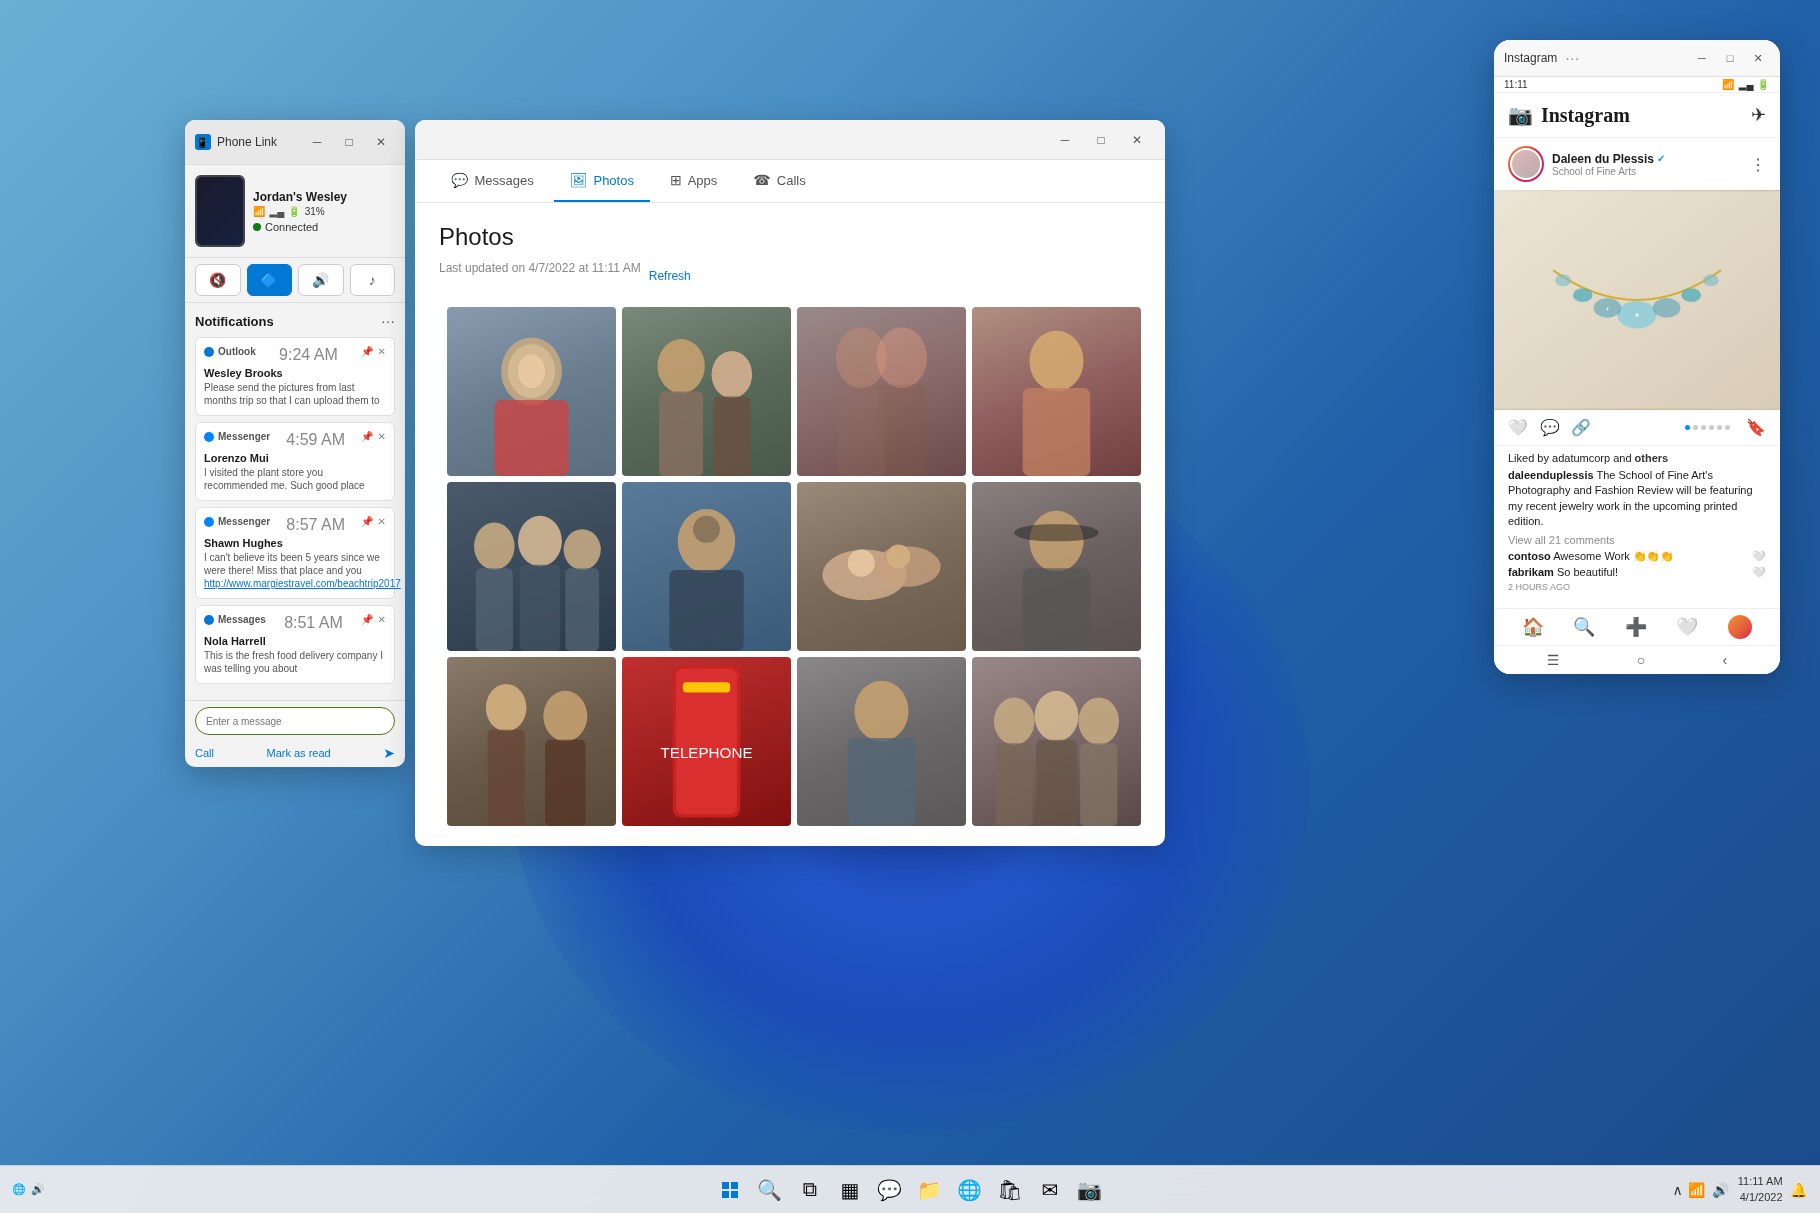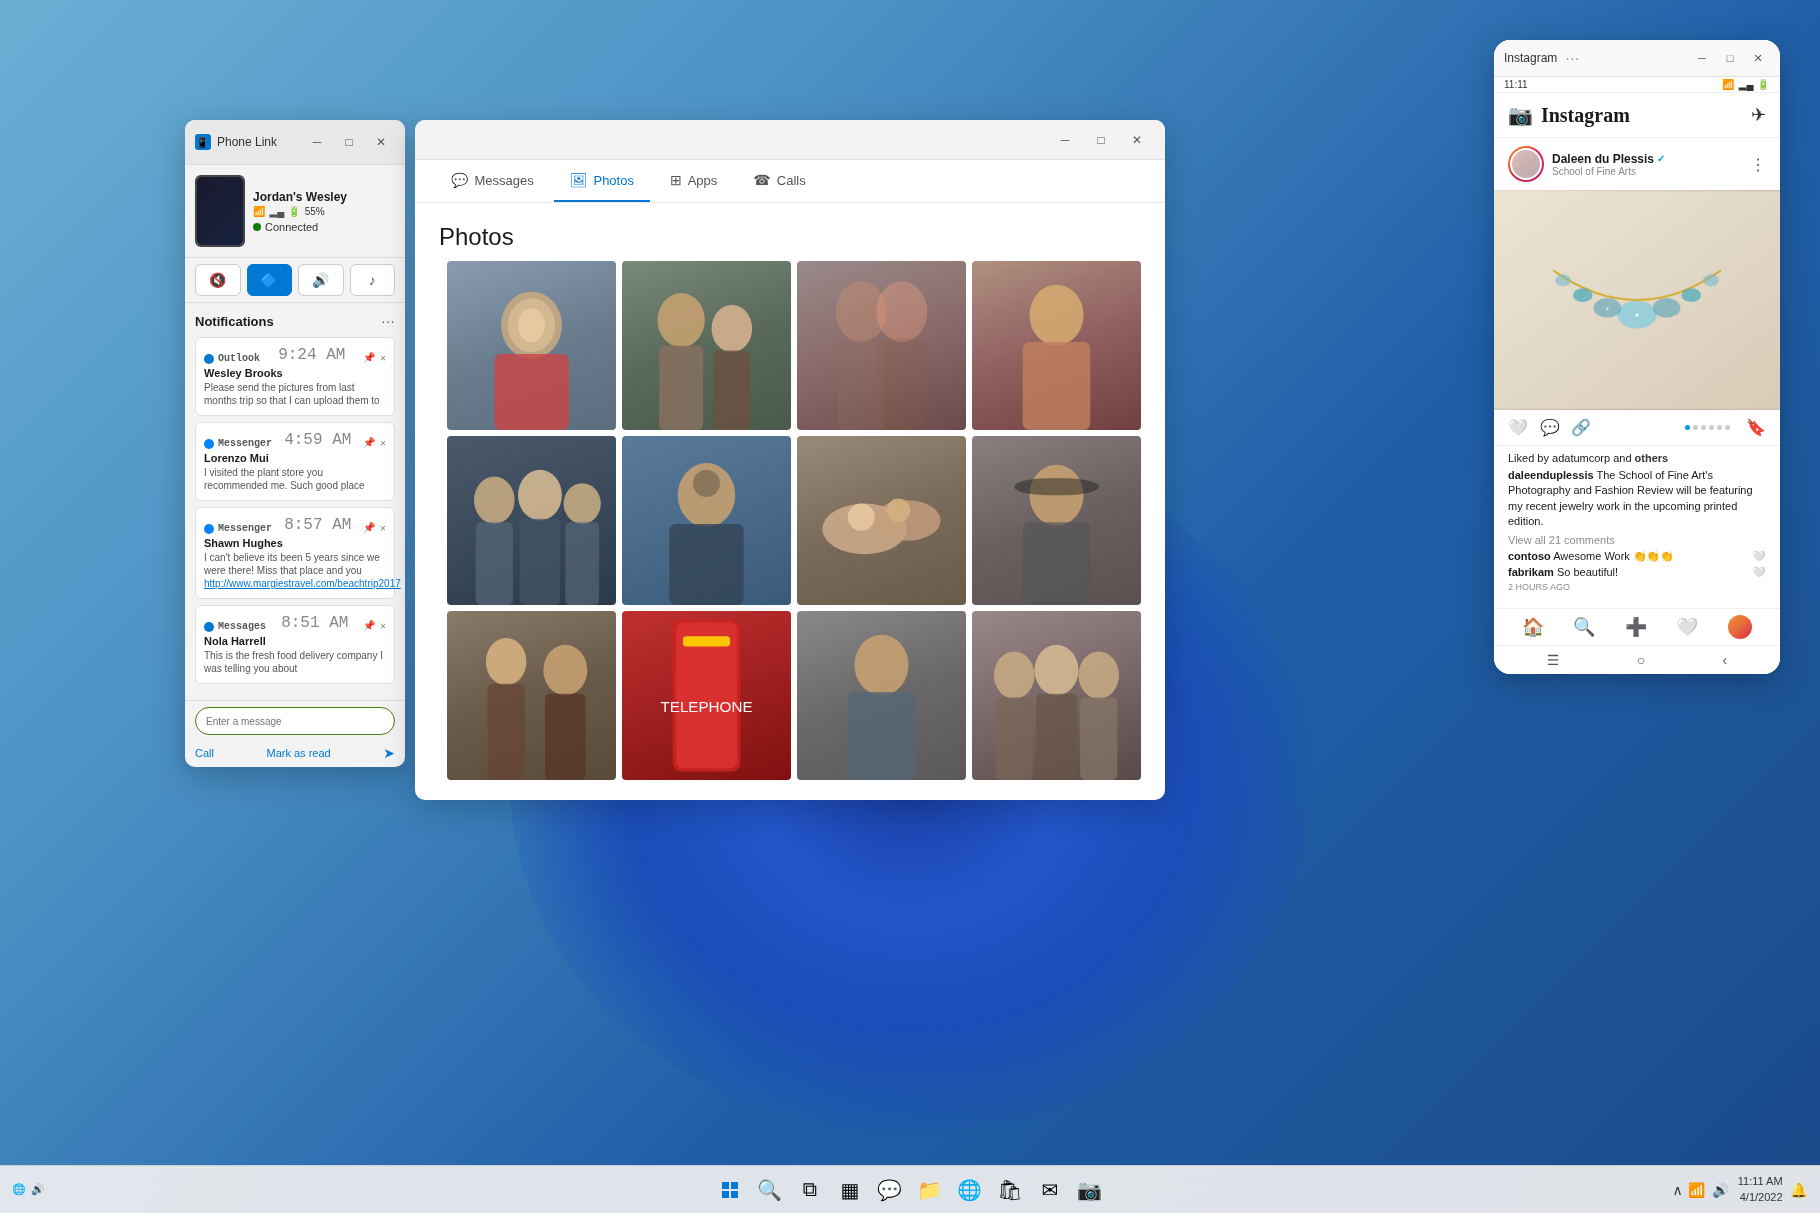--- a/index.html
+++ b/index.html
@@ -171,23 +171,22 @@
       background: white;
       border-radius: 6px;
       padding: 8px;
       margin-bottom: 6px;
       border: 1px solid #e0e0e0;
       position: relative;
     }
     .notif-header-row {
       display: flex;
       justify-content: space-between;
-      align-items: flex-end;
+      align-items: flex-start;
       margin-bottom: 3px;
-      font-family: Liberation Mono, monospace;
     }
     .notif-app { display: flex; align-items: center; gap: 4px; }
     .notif-app-dot { width: 10px; height: 10px; border-radius: 50%; }
     .notif-app-name { font-size: 10px; font-weight: 600; color: #555; }
     .notif-time { font-size: 16px; color: #888; }
     .notif-actions { display: flex; gap: 4px; }
     .notif-action-icon { font-size: 10px; color: #888; cursor: pointer; }
     .notif-sender { font-size: 11px; font-weight: 600; color: #1a1a1a; }
     .notif-text { font-size: 10px; color: #555; line-height: 1.3; margin-top: 2px; }
     .notif-link { color: #0078d4; text-decoration: underline; font-size: 10px; }
@@ -458,21 +457,21 @@
   <div class="phone-info">
     <div class="phone-image">
       <div class="phone-screen-mini"></div>
     </div>
     <div class="phone-details">
       <div class="phone-name">Jordan's Wesley</div>
       <div class="phone-status-row">
         <span>📶</span>
         <span>▂▄</span>
         <span>🔋</span>
-        <span class="battery-text">55%</span>
+        <span class="battery-text">31%</span>
       </div>
       <div class="connected-badge">
         <div class="connected-dot"></div>
         <span>Connected</span>
       </div>
     </div>
   </div>
 
   <div class="action-buttons">
     <button class="action-btn">🔇</button>
@@ -585,20 +584,24 @@
       <span>Apps</span>
     </div>
     <div class="nav-tab">
       <span class="nav-tab-icon">☎</span>
       <span>Calls</span>
     </div>
   </div>
 
   <div class="photos-content">
     <div class="photos-title">Photos</div>
+    <div style="display:flex; align-items:center; gap:8px; margin-bottom:16px;">
+      <span class="photos-subtitle">Last updated on 4/7/2022 at 11:11 AM</span>
+      <a class="refresh-link">Refresh</a>
+    </div>
 
     <div class="photos-grid">
 
       <div class="photo-item" style="background: linear-gradient(160deg, #8a9bb0 0%, #6a7d8f 50%, #5a6d7f 100%);">
         <svg viewBox="0 0 100 100" width="100%" height="100%">
           <rect width="100" height="100" fill="none"></rect>
           <ellipse cx="50" cy="38" rx="18" ry="20" fill="#c4a882" opacity="0.9"></ellipse>
           <ellipse cx="50" cy="38" rx="14" ry="16" fill="#d4b892"></ellipse>
           <rect x="28" y="55" width="44" height="45" rx="4" fill="#cc4444" opacity="0.8"></rect>
           <ellipse cx="50" cy="38" rx="8" ry="10" fill="#e8c8a0"></ellipse>

